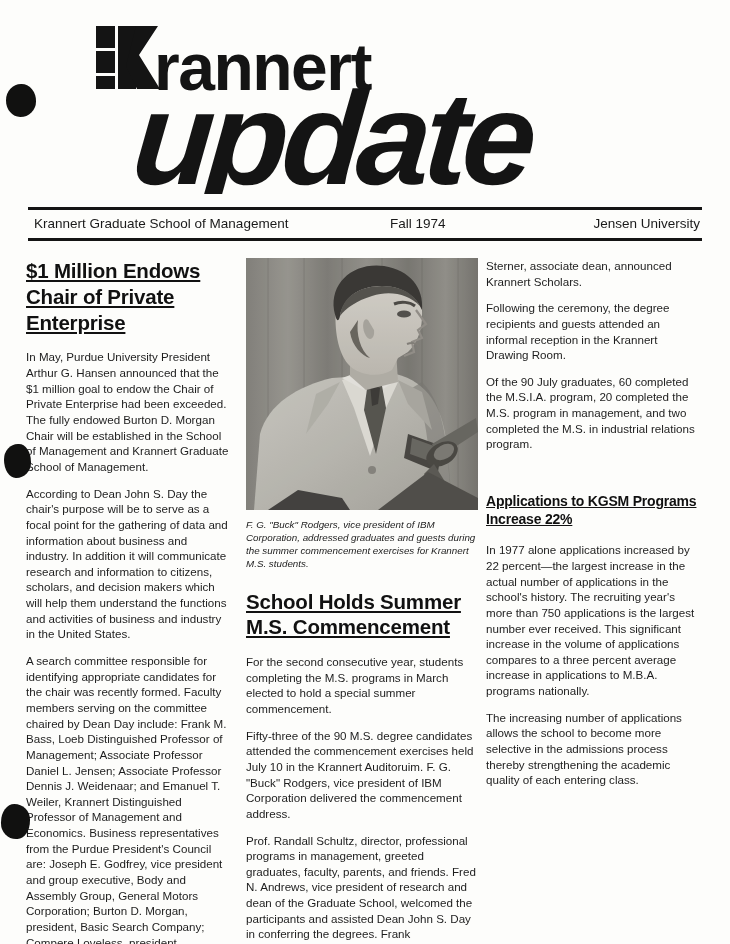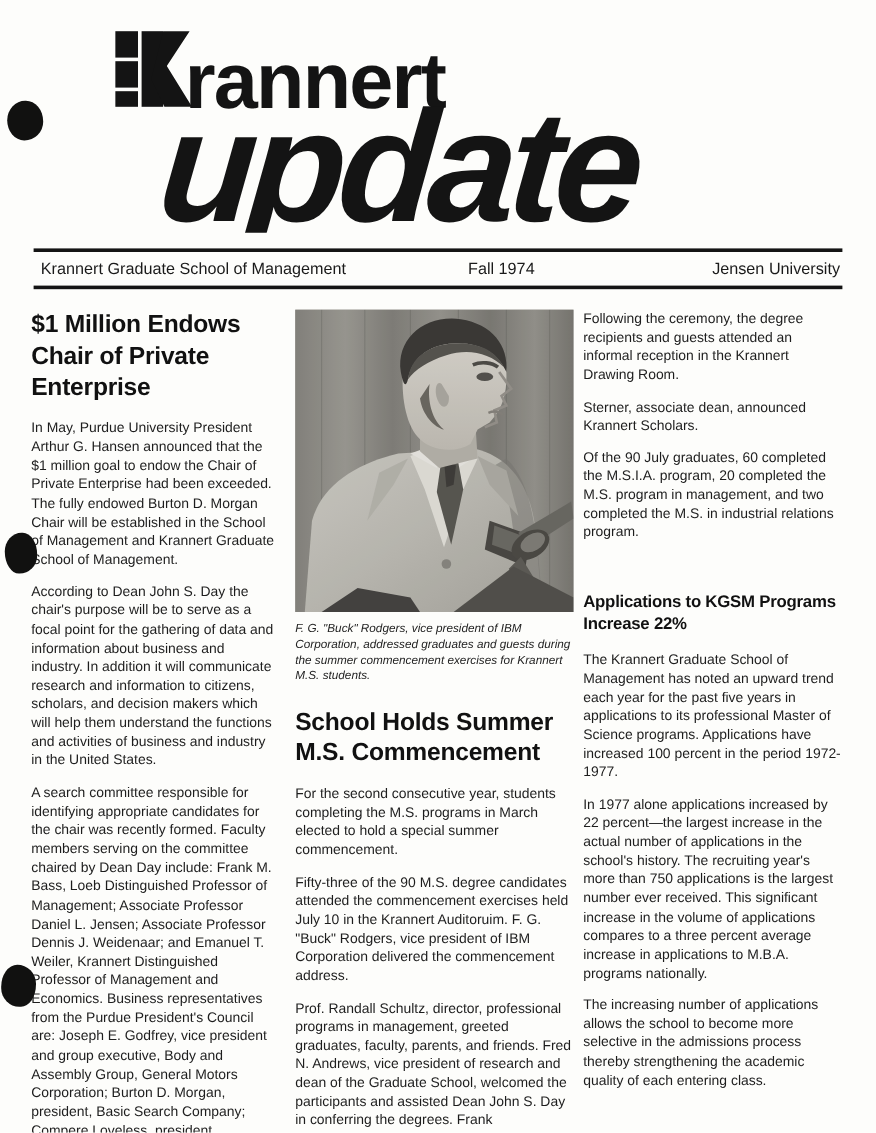--- a/index.html
+++ b/index.html
@@ -82,20 +82,21 @@
   #col-3 { left: 486px; width: 216px; }
 
   h2.headline {
     margin: 0 0 14px 0;
     font-family: "Liberation Sans", sans-serif;
     font-weight: bold;
     font-size: 20.5px;
     line-height: 1.26;
     letter-spacing: -0.2px;
     color: #111111;
+    text-decoration: underline;
   }
   h2.headline.tight { font-size: 14px; }
 
   p.body {
     margin: 0 0 11px 0;
     font-family: "Liberation Sans", sans-serif;
     font-size: 11.6px;
     line-height: 1.35;
     color: #1d1d1d;
     text-align: left;
@@ -262,28 +263,27 @@
 
     <p class="caption">F. G. "Buck" Rodgers, vice president of IBM Corporation, addressed graduates and guests during the summer commencement exercises for Krannert M.S. students.</p>
 
     <h2 class="headline">School Holds Summer M.S. Commencement</h2>
     <p class="body">For the second consecutive year, students completing the M.S. programs in March elected to hold a special summer commencement.</p>
     <p class="body">Fifty-three of the 90 M.S. degree candidates attended the commencement exercises held July 10 in the Krannert Auditoruim. F. G. "Buck" Rodgers, vice president of IBM Corporation delivered the commencement address.</p>
     <p class="body">Prof. Randall Schultz, director, professional programs in management, greeted graduates, faculty, parents, and friends. Fred N. Andrews, vice president of research and dean of the Graduate School, welcomed the participants and assisted Dean John S. Day in conferring the degrees. Frank</p>
   </div>
 
   <div class="column" id="col-3">
+    <p class="body">Sterner, associate dean, announced Krannert Scholars.</p>
     <p class="body">Following the ceremony, the degree recipients and guests attended an informal reception in the Krannert Drawing Room.</p>
-    <p class="body">Sterner, associate dean, announced Krannert Scholars.</p>
     <p class="body">Of the 90 July graduates, 60 completed the M.S.I.A. program, 20 completed the M.S. program in management, and two completed the M.S. in industrial relations program.</p>
 
     <div class="section-gap"></div>
 
     <h2 class="headline tight">Applications to KGSM Programs Increase 22%</h2>
-    <p class="body">The Krannert Graduate School of Management has noted an upward trend each year for the past five years in applications to its professional Master of Science programs. Applications have increased 100 percent in the period 1972-1977.</p>
     <p class="body">In 1977 alone applications increased by 22 percent—the largest increase in the actual number of applications in the school's history. The recruiting year's more than 750 applications is the largest number ever received. This significant increase in the volume of applications compares to a three percent average increase in applications to M.B.A. programs nationally.</p>
     <p class="body">The increasing number of applications allows the school to become more selective in the admissions process thereby strengthening the academic quality of each entering class.</p>
 
   </div>
 
   <div class="scan-blob" id="blob-1"></div>
   <div class="scan-blob" id="blob-2"></div>
   <div class="scan-blob" id="blob-3"></div>
 
 </div>

